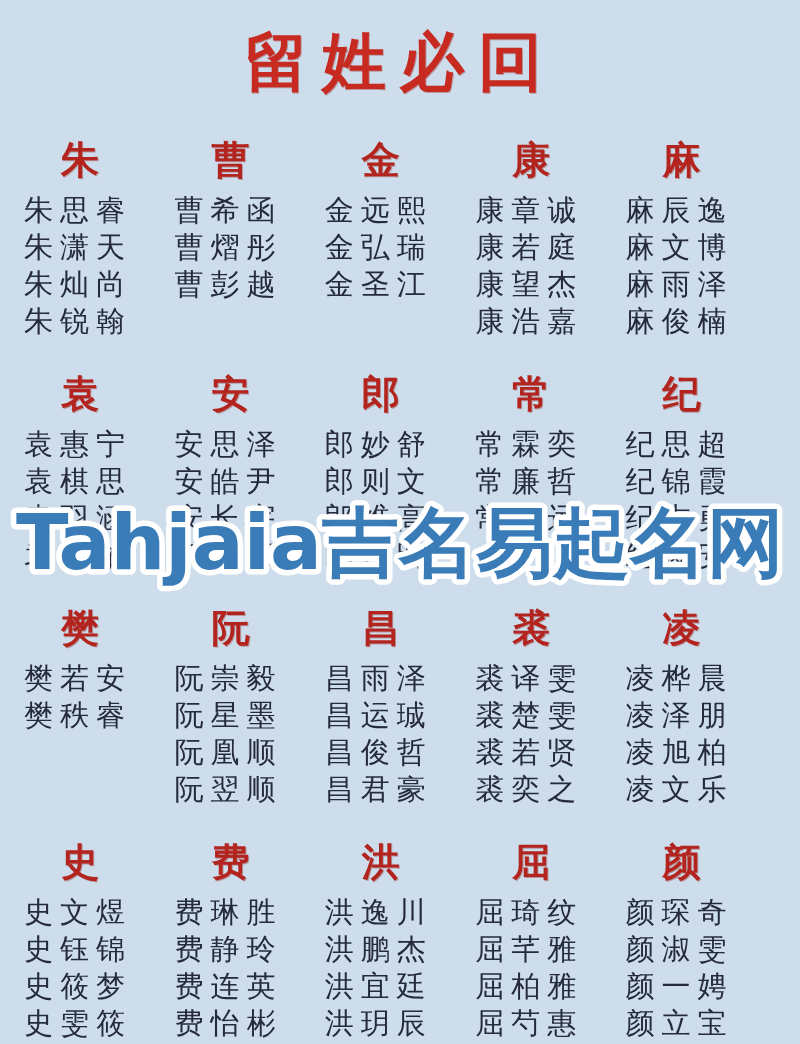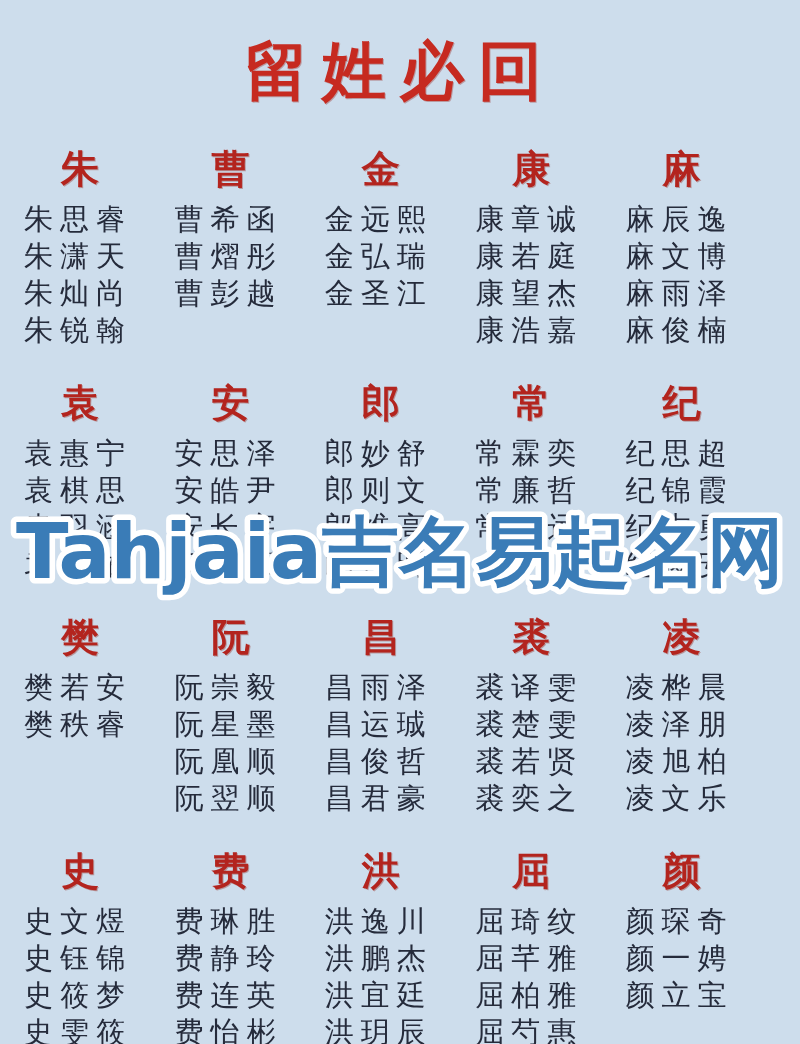--- a/index.html
+++ b/index.html
@@ -9,21 +9,21 @@
     font-family: "DejaVu Serif", "Liberation Serif", serif;
     overflow: hidden;
   }
   .poster {
     position: relative;
     width: 800px; height: 1044px;
     box-sizing: border-box;
     padding: 0 24px;
   }
   .title {
-    margin: 12px;
+    margin: 3px;
     padding-top: 17px;
     height: 84px;
     line-height: 84px;
     text-align: center;
     font-size: 64px;
     font-weight: bold;
     letter-spacing: 14px;
     color: var(--title-red, #c62a20);
     text-shadow: 1px 1px 0 rgba(150,30,20,.35);
   }
@@ -201,20 +201,21 @@
         <div class="column">
           <div class="surname">屈</div>
           <div class="name">屈琦纹</div>
           <div class="name">屈芊雅</div>
           <div class="name">屈柏雅</div>
           <div class="name">屈芍惠</div>
         </div>
         <div class="column">
           <div class="surname">颜</div>
           <div class="name">颜琛奇</div>
+          <div class="name">颜淑雯</div>
           <div class="name">颜一娉</div>
           <div class="name">颜立宝</div>
         </div>
       </div>
     </div>
 
   <div class="watermark">
     <svg width="800" height="150" viewBox="0 0 800 150">
       <text x="400" y="104" text-anchor="middle" font-size="76" textLength="768" lengthAdjust="spacingAndGlyphs" stroke-width="11" stroke-linejoin="round" paint-order="stroke" fill="#3a7cb7" stroke="#ffffff">Tahjaia吉名易起名网</text>
     </svg>

